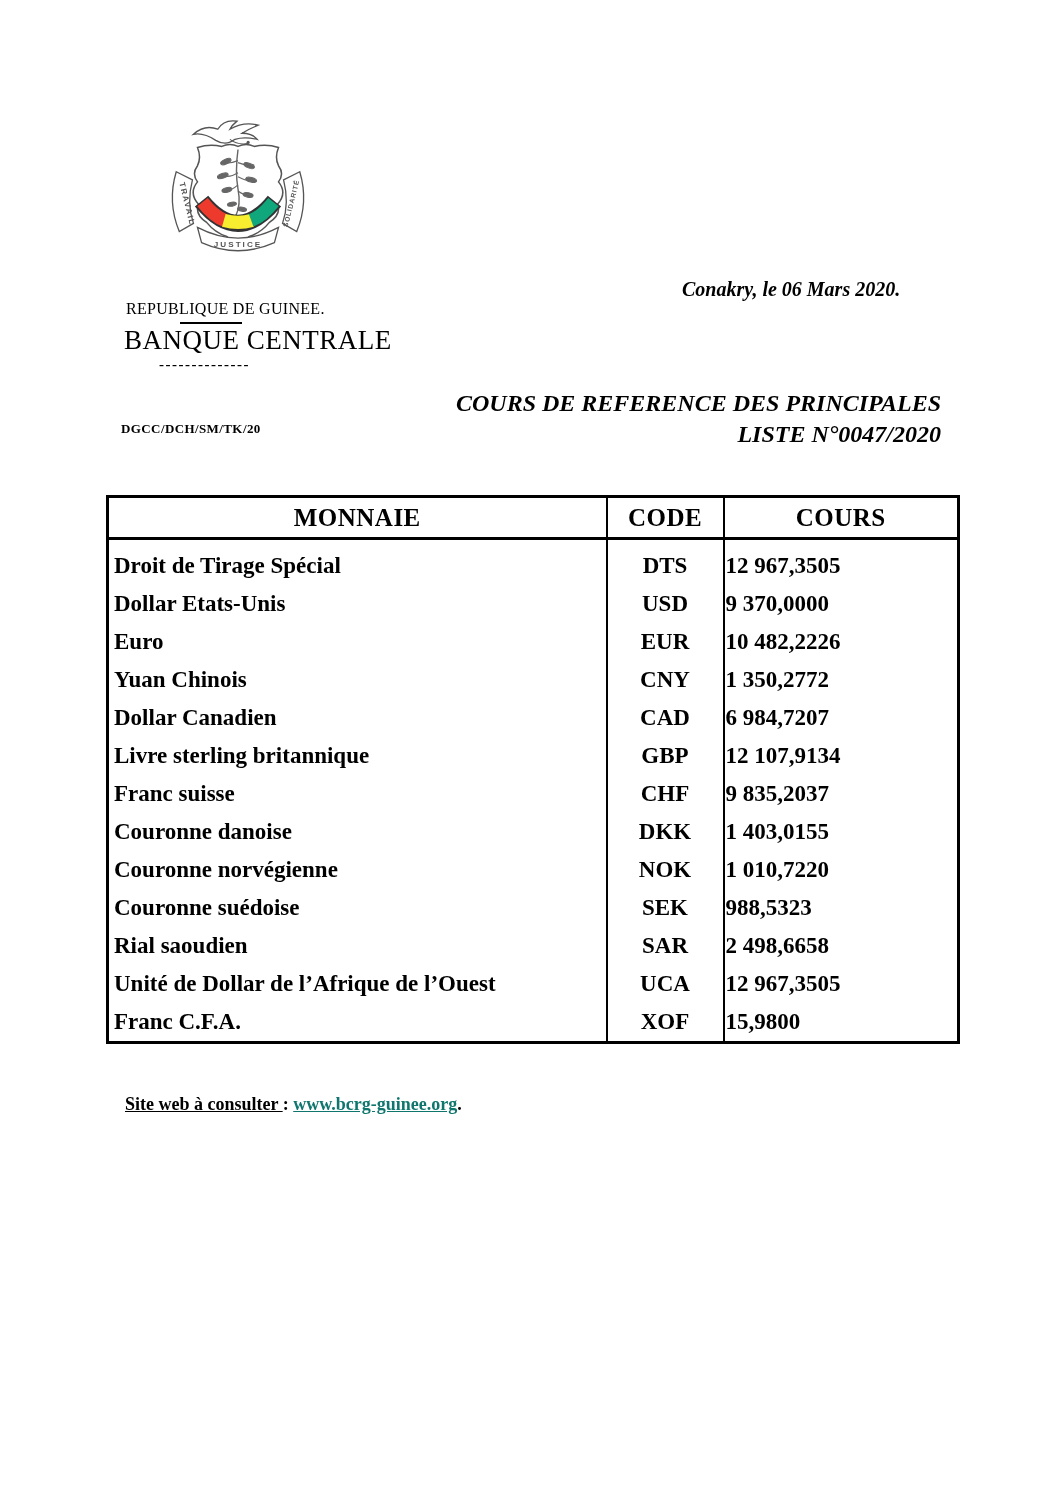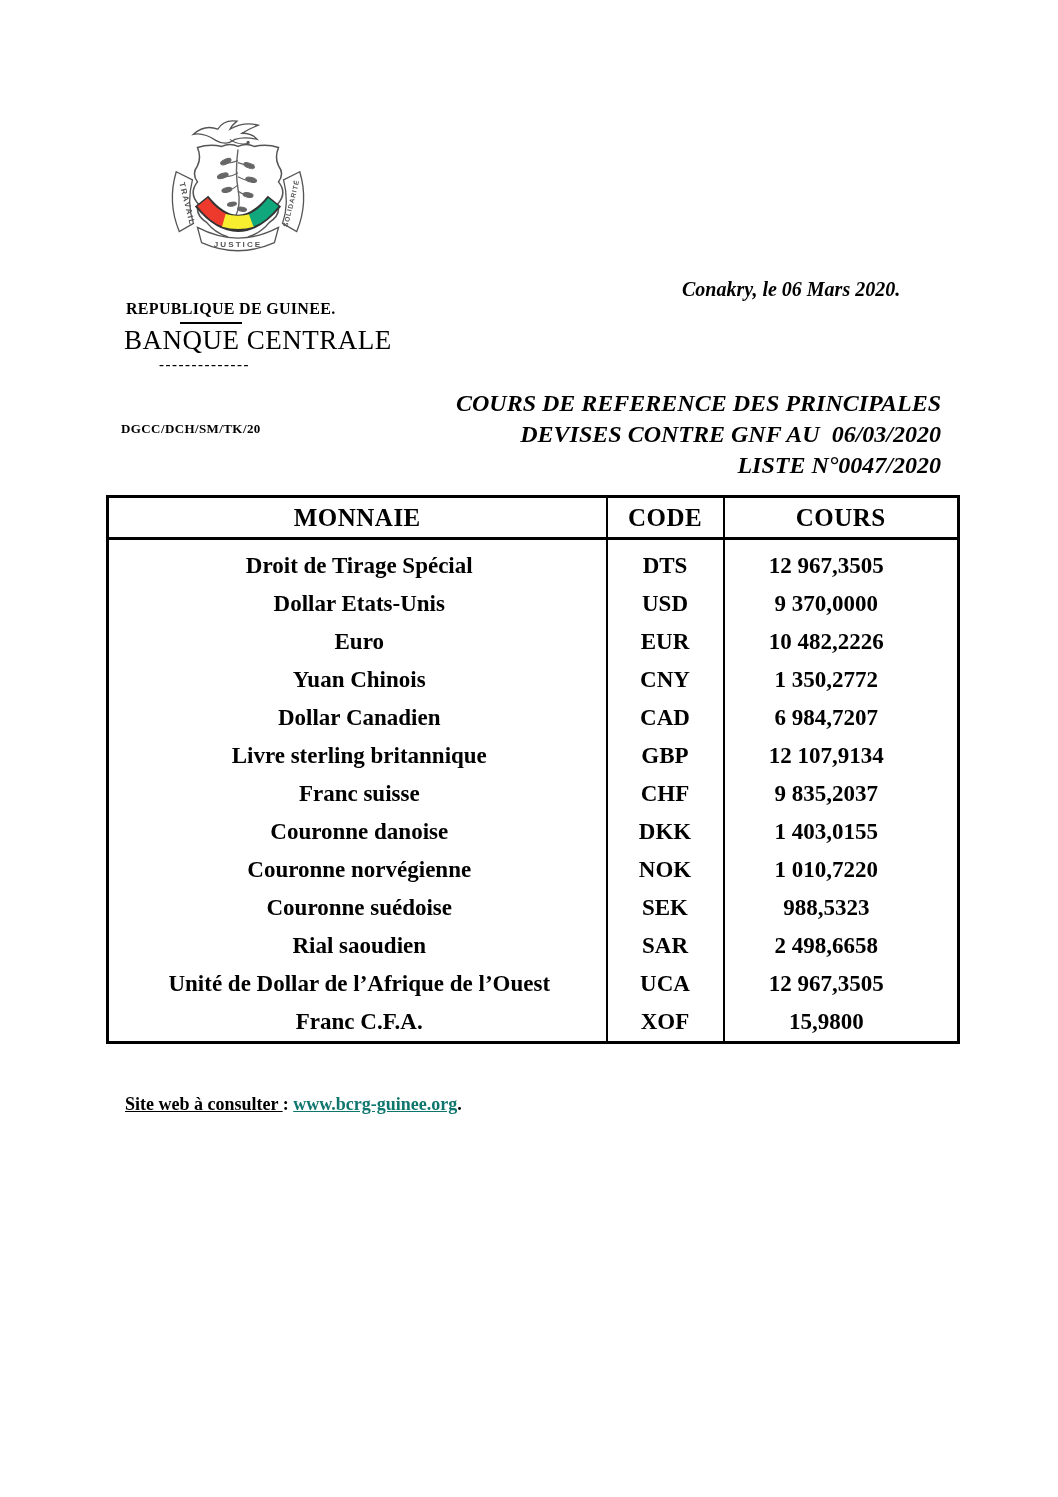--- a/index.html
+++ b/index.html
@@ -9,43 +9,43 @@
     font-family: "Liberation Serif", serif;
     color: #000;
     position: relative;
     overflow: hidden;
   }
   .abs { position: absolute; }
 
   
   .logo { left: 157px; top: 116px; width: 162px; height: 152px; }
   .date-line { left: 682px; top: 278px; font-size: 20px; font-weight: bold; font-style: italic; white-space: nowrap; }
-  .republic { left: 126px; top: 300px; font-size: 16px; font-weight: bold; letter-spacing: 0.3px; white-space: nowrap; }
+  .republic { left: 126px; top: 300px; font-size: 16px; font-weight: normal; letter-spacing: 0.3px; white-space: nowrap; }
   .republic-underline { left: 180px; top: 322px; width: 62px; height: 2px; background: #000; }
   .bank { left: 124px; top: 325px; font-size: 27px; letter-spacing: 0.5px; white-space: nowrap; }
   .dashes { left: 159px; top: 356px; font-size: 15px; font-weight: bold; letter-spacing: 1.5px; white-space: nowrap; }
   .ref-number { left: 121px; top: 421px; font-size: 13px; font-weight: bold; letter-spacing: 0.4px; white-space: nowrap; }
   .doc-title { left: 399px; top: 388px; width: 542px; text-align: right; font-weight: bold; font-size: 24px; line-height: 31px; font-style: italic; }
 
   
   table.rates {
     position: absolute; left: 106px; top: 495px;
     width: 851px; border-collapse: collapse; table-layout: fixed;
     border: 3px solid #000;
   }
   .rates th, .rates td {
     border-left: 2px solid #000; border-right: 2px solid #000;
     font-weight: bold; overflow: hidden; white-space: nowrap;
   }
   .rates thead th { border-bottom: 3px solid #000; height: 37px; font-size: 25px; text-align: center; letter-spacing: 0.5px; }
   .rates tbody td { height: 36px; font-size: 23px; }
   .rates tbody tr:first-child td { padding-top: 8px; }
-  .cell-monnaie { text-align: center; padding-left: 5px; }
+  .cell-monnaie { text-align: left; padding-left: 5px; }
   .cell-code { text-align: center; }
-  .cell-cours { text-align: center; padding-right: 30px; }
+  .cell-cours { text-align: left; padding-right: 30px; }
 
   
   .site-line { left: 125px; top: 1094px; font-size: 18px; font-weight: bold; white-space: nowrap; }
   .site-label { text-decoration: underline; }
   .site-link { color: #0f766e; text-decoration: underline; font-weight: bold; }
 </style>
 </head>
 <body>
 
 <svg class="abs logo" viewBox="0 0 160 150">
@@ -90,21 +90,20 @@
 
 <div class="abs date-line">Conakry, le 06 Mars 2020.</div>
 <div class="abs republic">REPUBLIQUE DE GUINEE.</div>
 <div class="abs republic-underline"></div>
 <div class="abs bank">BANQUE CENTRALE</div>
 <div class="abs dashes">--------------</div>
 <div class="abs ref-number">DGCC/DCH/SM/TK/20</div>
 
 <div class="abs doc-title">
   <div>COURS DE REFERENCE DES PRINCIPALES</div>
-  <div>DEVISES CONTRE GNF AU&nbsp; 06/03/2020</div>
   <div>LISTE N°0047/2020</div>
 </div>
 
 <table class="rates">
   <colgroup>
       <col style="width:499px">
       <col style="width:117px">
       <col style="width:235px">
     </colgroup>
   <thead>

